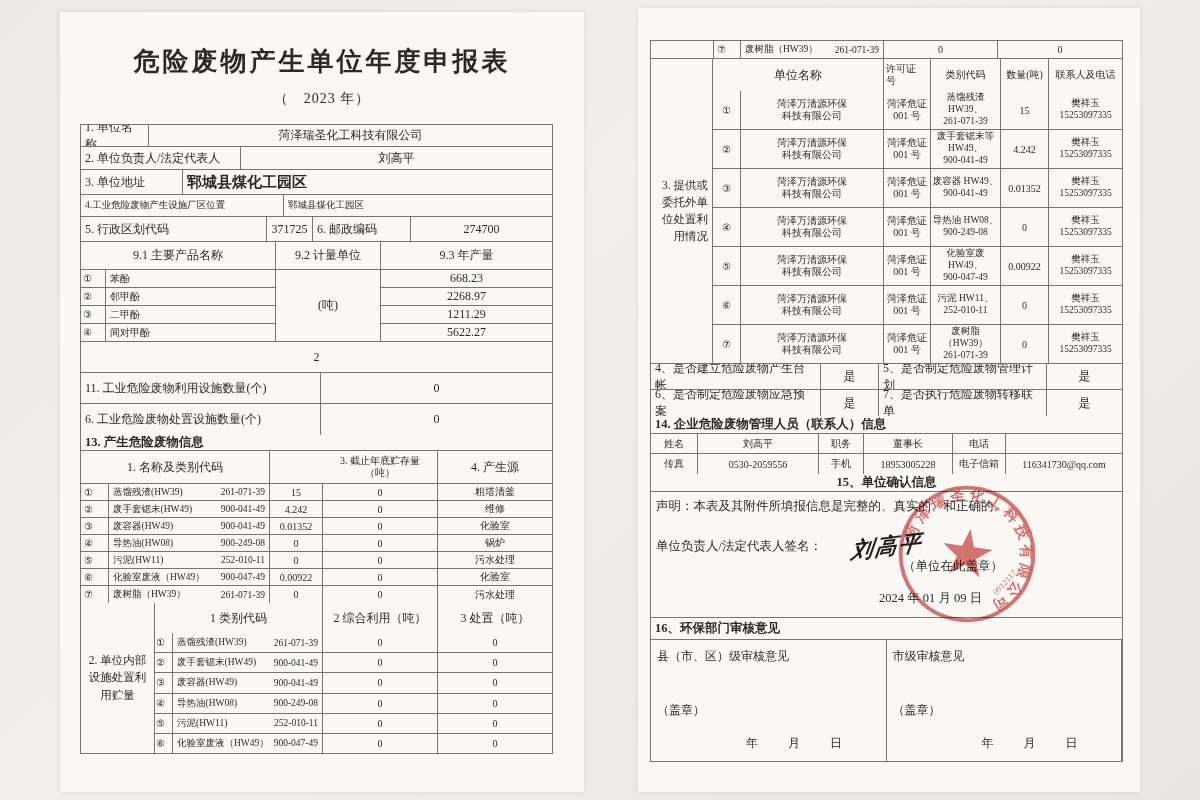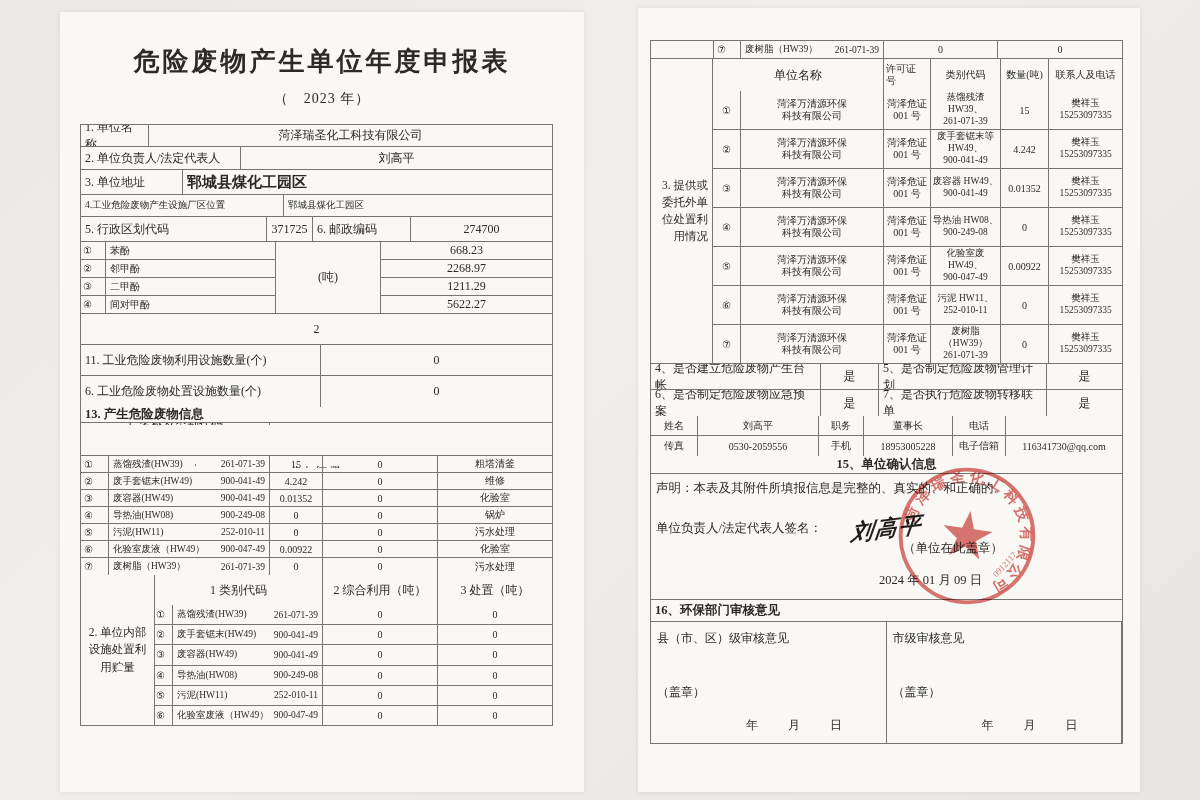--- a/index.html
+++ b/index.html
@@ -66,20 +66,25 @@
       <div class="c sm" style="width:203px;">4.工业危险废物产生设施厂区位置</div>
       <div class="c sm nb" style="flex:1;">郓城县煤化工园区</div>
     </div>
     <div class="row" style="height:25px;">
       <div class="c" style="width:186px;">5. 行政区划代码</div>
       <div class="c ce" style="width:46px;padding:1px 1px;">371725</div>
       <div class="c" style="width:98px;">6. 邮政编码</div>
       <div class="c ce nb" style="flex:1;">274700</div>
     </div>
 
+    <div class="row" style="height:28px;">
+      <div class="c ce" style="width:195px;">9.1 主要产品名称</div>
+      <div class="c ce" style="width:105px;">9.2 计量单位</div>
+      <div class="c ce nb" style="flex:1;">9.3 年产量</div>
+    </div>
     <div class="row" style="height:72px;padding:0;">
       <div class="stack" style="width:195px;border-right:1px solid #77756f;">
 
           <div class="srow">
             <div class="c xs" style="width:25px;padding:0 2px;">①</div>
             <div class="c xs nb" style="flex:1;">苯酚</div>
           </div>
 
           <div class="srow">
             <div class="c xs" style="width:25px;padding:0 2px;">②</div>
@@ -128,21 +133,21 @@
           <div class="c ce nb" style="flex:1;">0</div>
         </div>
 
         <div class="row last" style="height:31px;">
           <div class="c" style="width:240px;">6. 工业危险废物处置设施数量(个)</div>
           <div class="c ce nb" style="flex:1;">0</div>
         </div>
       </div>
 
     <div class="secTitle" style="height:16px;">13. 产生危险废物信息</div>
-    <div class="row" style="height:33px;flex-direction:column;">
+    <div class="row" style="height:33px;">
       <div class="c ce" style="width:189px;">1. 名称及类别代码</div>
       <div class="c ce pre xs" style="width:53px;padding:0 1px;margin-top:39px;">2. 产生量
 （吨）</div>
       <div class="c ce pre xs" style="width:115px;">3. 截止年底贮存量
 （吨）</div>
       <div class="c ce nb" style="flex:1;">4. 产生源</div>
     </div>
     <div>
 
         <div class="row" style="height:17px;">
@@ -432,20 +437,21 @@
         </div>
 
         <div class="row last" style="height:26px;">
           <div class="c" style="width:170px;">6、是否制定危险废物应急预案</div>
           <div class="c ce" style="width:58px;">是</div>
           <div class="c" style="width:168px;">7、是否执行危险废物转移联单</div>
           <div class="c ce nb" style="flex:1;">是</div>
         </div>
       </div>
 
+    <div class="secTitle" style="height:18px;">14. 企业危险废物管理人员（联系人）信息</div>
     <div>
 
         <div class="row" style="height:20px;">
           <div class="c ce xs" style="width:47px;padding:0 1px;">姓名</div>
           <div class="c ce xs" style="width:121px;">刘高平</div>
           <div class="c ce xs" style="width:45px;padding:0 1px;">职务</div>
           <div class="c ce xs" style="width:89px;">董事长</div>
           <div class="c ce xs" style="width:53px;padding:0 1px;">电话</div>
           <div class="c ce xs nb" style="flex:1;padding:0 1px;"></div>
         </div>

